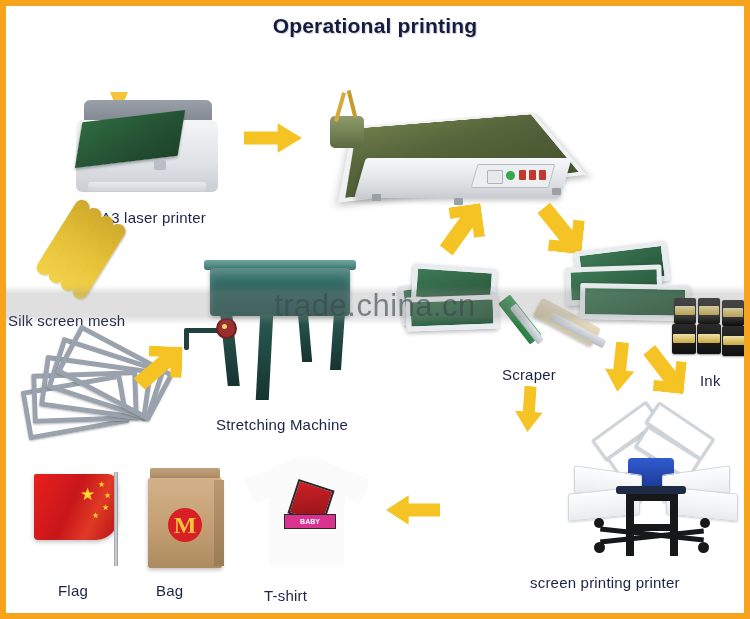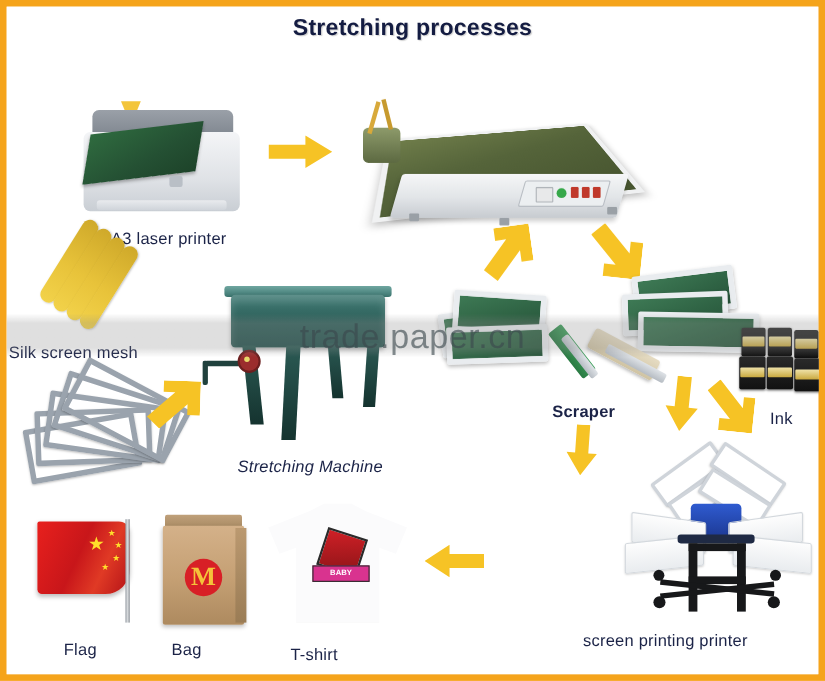--- a/index.html
+++ b/index.html
@@ -172,21 +172,21 @@
     font-family:"Liberation Sans",sans-serif;
     pointer-events:none;
   }
 </style>
 </head>
 <body>
 
 <div id="frame">
   <div id="canvas">
 
-    <div class="lbl" id="title">Stretching processes</div>
+    <div class="lbl" id="title">Operational printing</div>
 
     <div class="abs" id="callout-tail"></div>
 
     <div class="art" style="left:60px;top:92px;width:160px;height:105px;">
       <div class="p-top" style="left:18px;top:2px;width:128px;height:26px;"></div>
       <div class="p-body" style="left:10px;top:22px;width:142px;height:72px;"></div>
       <div class="p-paper" style="left:14px;top:18px;width:100px;height:46px;"></div>
       <div class="p-tray" style="left:22px;top:84px;width:118px;height:9px;"></div>
       <div class="abs" style="left:88px;top:62px;width:12px;height:10px;background:#b9bfc6;border-radius:2px;"></div>
     </div>
@@ -245,41 +245,41 @@
       <div class="st-tank" style="left:14px;top:12px;width:140px;height:48px;"></div>
       <div class="st-leg" style="left:28px;top:58px;width:12px;height:72px;transform:skewX(6deg);"></div>
       <div class="st-leg" style="left:62px;top:58px;width:13px;height:86px;transform:skewX(-3deg);"></div>
       <div class="st-leg" style="left:104px;top:56px;width:10px;height:50px;transform:skewX(5deg);"></div>
       <div class="st-leg" style="left:136px;top:56px;width:11px;height:58px;transform:skewX(-4deg);"></div>
       <div class="st-bar" style="left:-10px;top:72px;width:48px;height:5px;"></div>
       <div class="st-bar" style="left:-12px;top:72px;width:5px;height:22px;"></div>
       <div class="st-wheel" style="left:20px;top:62px;width:17px;height:17px;"></div>
       <div class="abs" style="left:26px;top:68px;width:5px;height:5px;background:#e8d96a;border-radius:50%;"></div>
     </div>
-    <div class="lbl" style="left:210px;top:410px;font-size:15px;font-style:italic;">Stretching Machine</div>
+    <div class="lbl" style="left:210px;top:410px;font-size:15px;">Stretching Machine</div>
 
     <div class="art" style="left:392px;top:250px;width:120px;height:90px;">
       <div class="gsc" style="left:2px;top:24px;width:86px;height:40px;transform:rotate(-8deg);"></div>
       <div class="gsc" style="left:14px;top:10px;width:84px;height:38px;transform:rotate(4deg);"></div>
       <div class="gsc" style="left:8px;top:40px;width:92px;height:34px;transform:rotate(-2deg);"></div>
     </div>
 
     <div class="art" style="left:556px;top:238px;width:140px;height:100px;">
       <div class="gsc" style="left:14px;top:2px;width:92px;height:40px;transform:rotate(-7deg);"></div>
       <div class="gsc" style="left:4px;top:22px;width:96px;height:38px;transform:rotate(-2deg);"></div>
       <div class="gsc" style="left:18px;top:40px;width:110px;height:36px;transform:rotate(1deg);"></div>
     </div>
 
     <div class="art" style="left:482px;top:300px;width:130px;height:68px;">
       <div class="scr-w" style="left:46px;top:6px;width:66px;height:20px;transform:rotate(28deg);"></div>
       <div class="scr-m" style="left:60px;top:20px;width:60px;height:9px;transform:rotate(28deg);"></div>
       <div class="scr-g" style="left:6px;top:6px;width:52px;height:15px;transform:rotate(52deg);"></div>
       <div class="scr-m" style="left:16px;top:14px;width:46px;height:8px;transform:rotate(52deg);"></div>
     </div>
-    <div class="lbl" style="left:496px;top:360px;font-size:15px;font-weight:bold;">Scraper</div>
+    <div class="lbl" style="left:496px;top:360px;font-size:15px;">Scraper</div>
 
     <div class="art" style="left:666px;top:292px;width:74px;height:70px;">
       <div class="ink-can" style="left:2px;top:0px;width:22px;height:26px;">
           <div class="ink-lbl" style="top:8px;"></div>
         </div>
       <div class="ink-can" style="left:26px;top:0px;width:22px;height:26px;">
           <div class="ink-lbl" style="top:8px;"></div>
         </div>
       <div class="ink-can" style="left:50px;top:2px;width:22px;height:26px;">
           <div class="ink-lbl" style="top:8px;"></div>
@@ -354,16 +354,16 @@
     <div class="lbl" style="left:150px;top:576px;font-size:15px;">Bag</div>
 
     <div class="art" style="left:238px;top:452px;width:126px;height:112px;">
       <div class="ts" style="left:0;top:0;width:126px;height:108px;"></div>
       <div class="ts-art" style="left:48px;top:26px;width:34px;height:32px;"></div>
       <div class="ts-tag" style="left:40px;top:56px;width:50px;height:13px;">BABY</div>
     </div>
     <div class="lbl" style="left:258px;top:581px;font-size:15px;">T-shirt</div>
 
     <div id="wm-band"></div>
-    <div id="wm-text">trade.paper.cn</div>
+    <div id="wm-text">trade.china.cn</div>
 
   </div>
 </div>
 
 </body></html>

